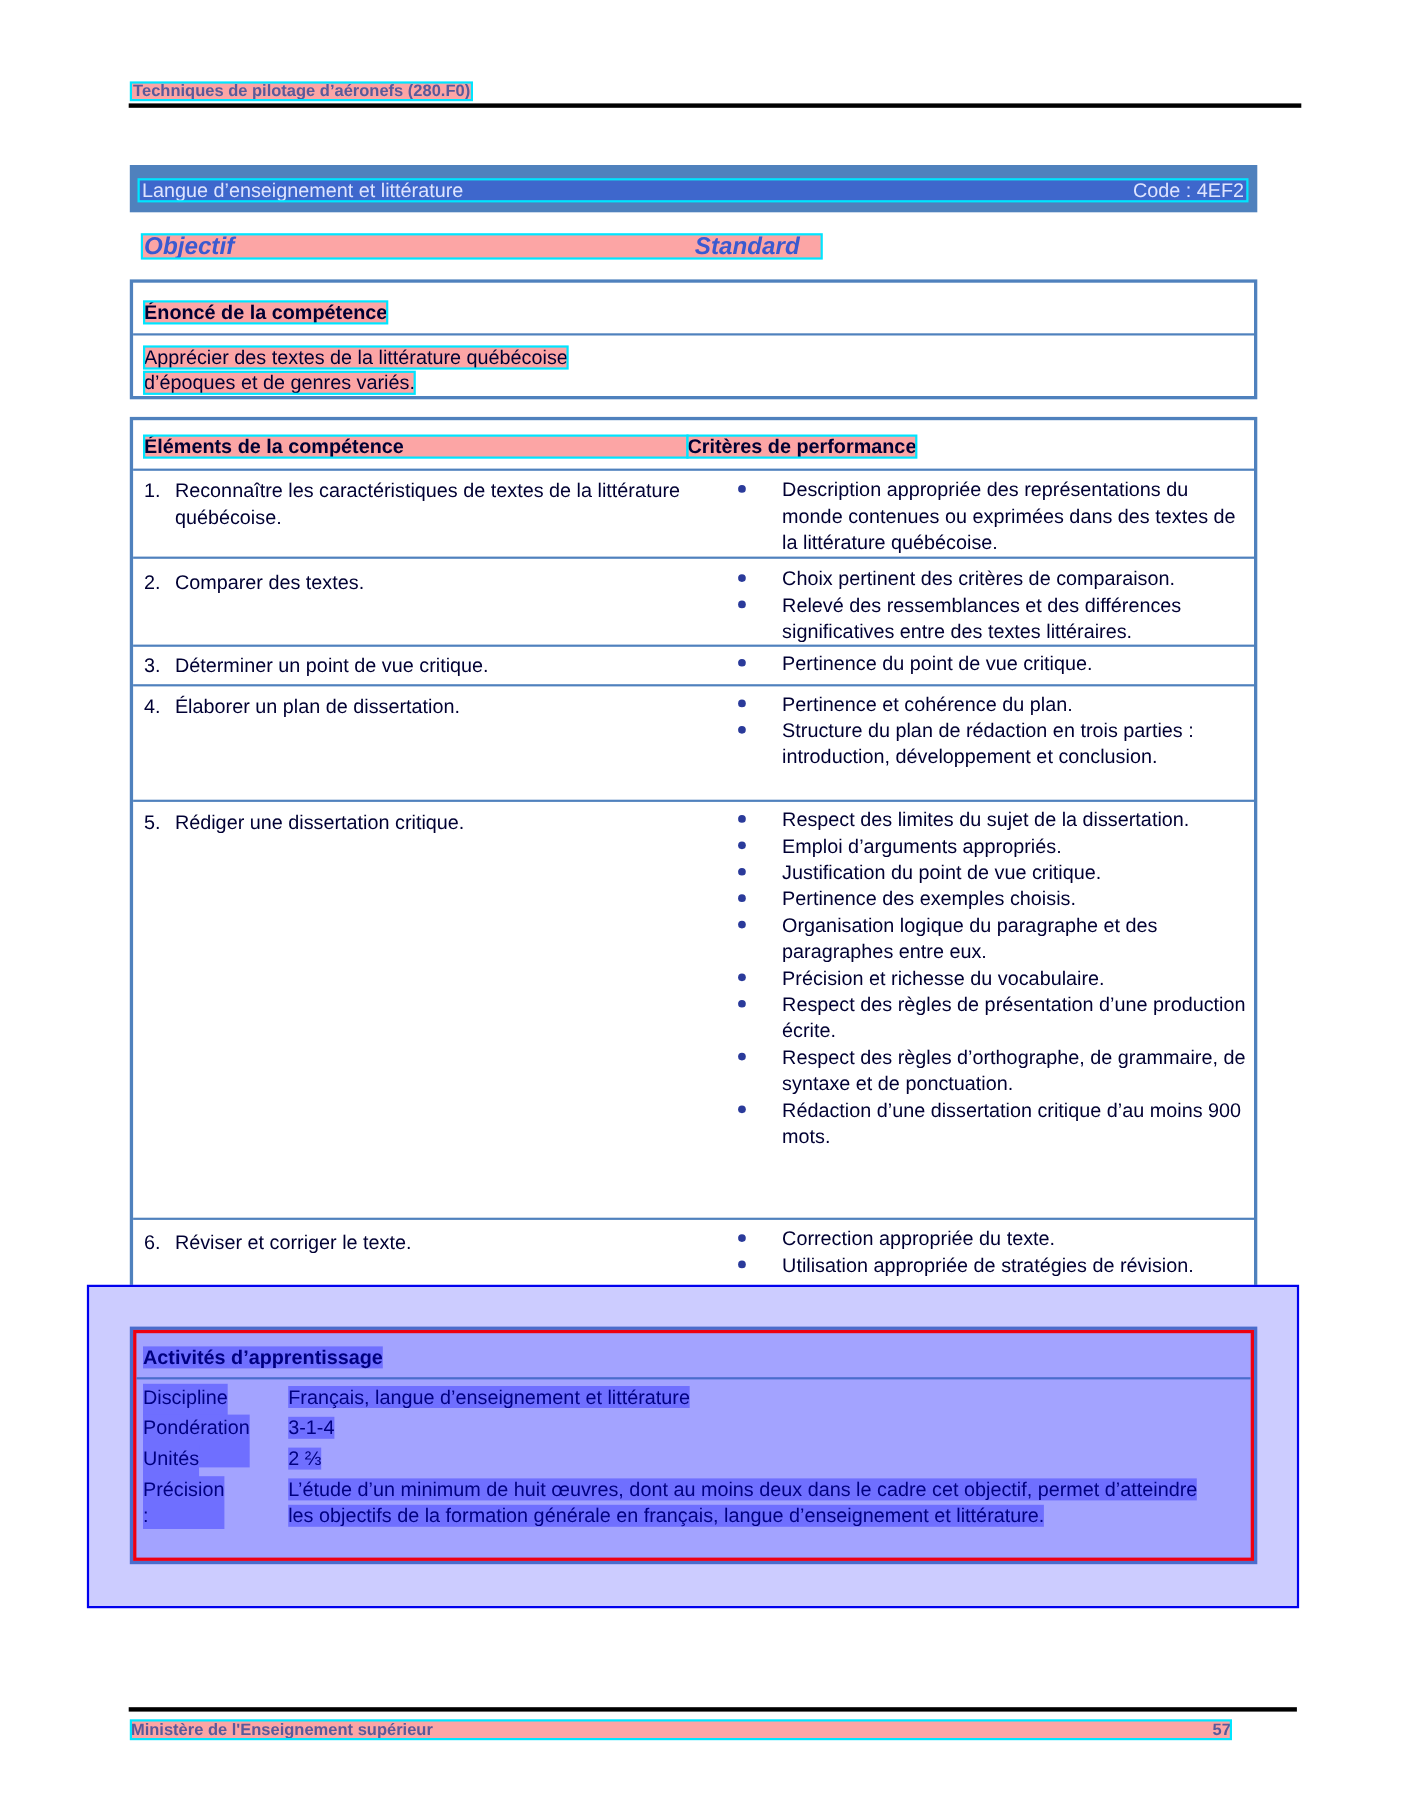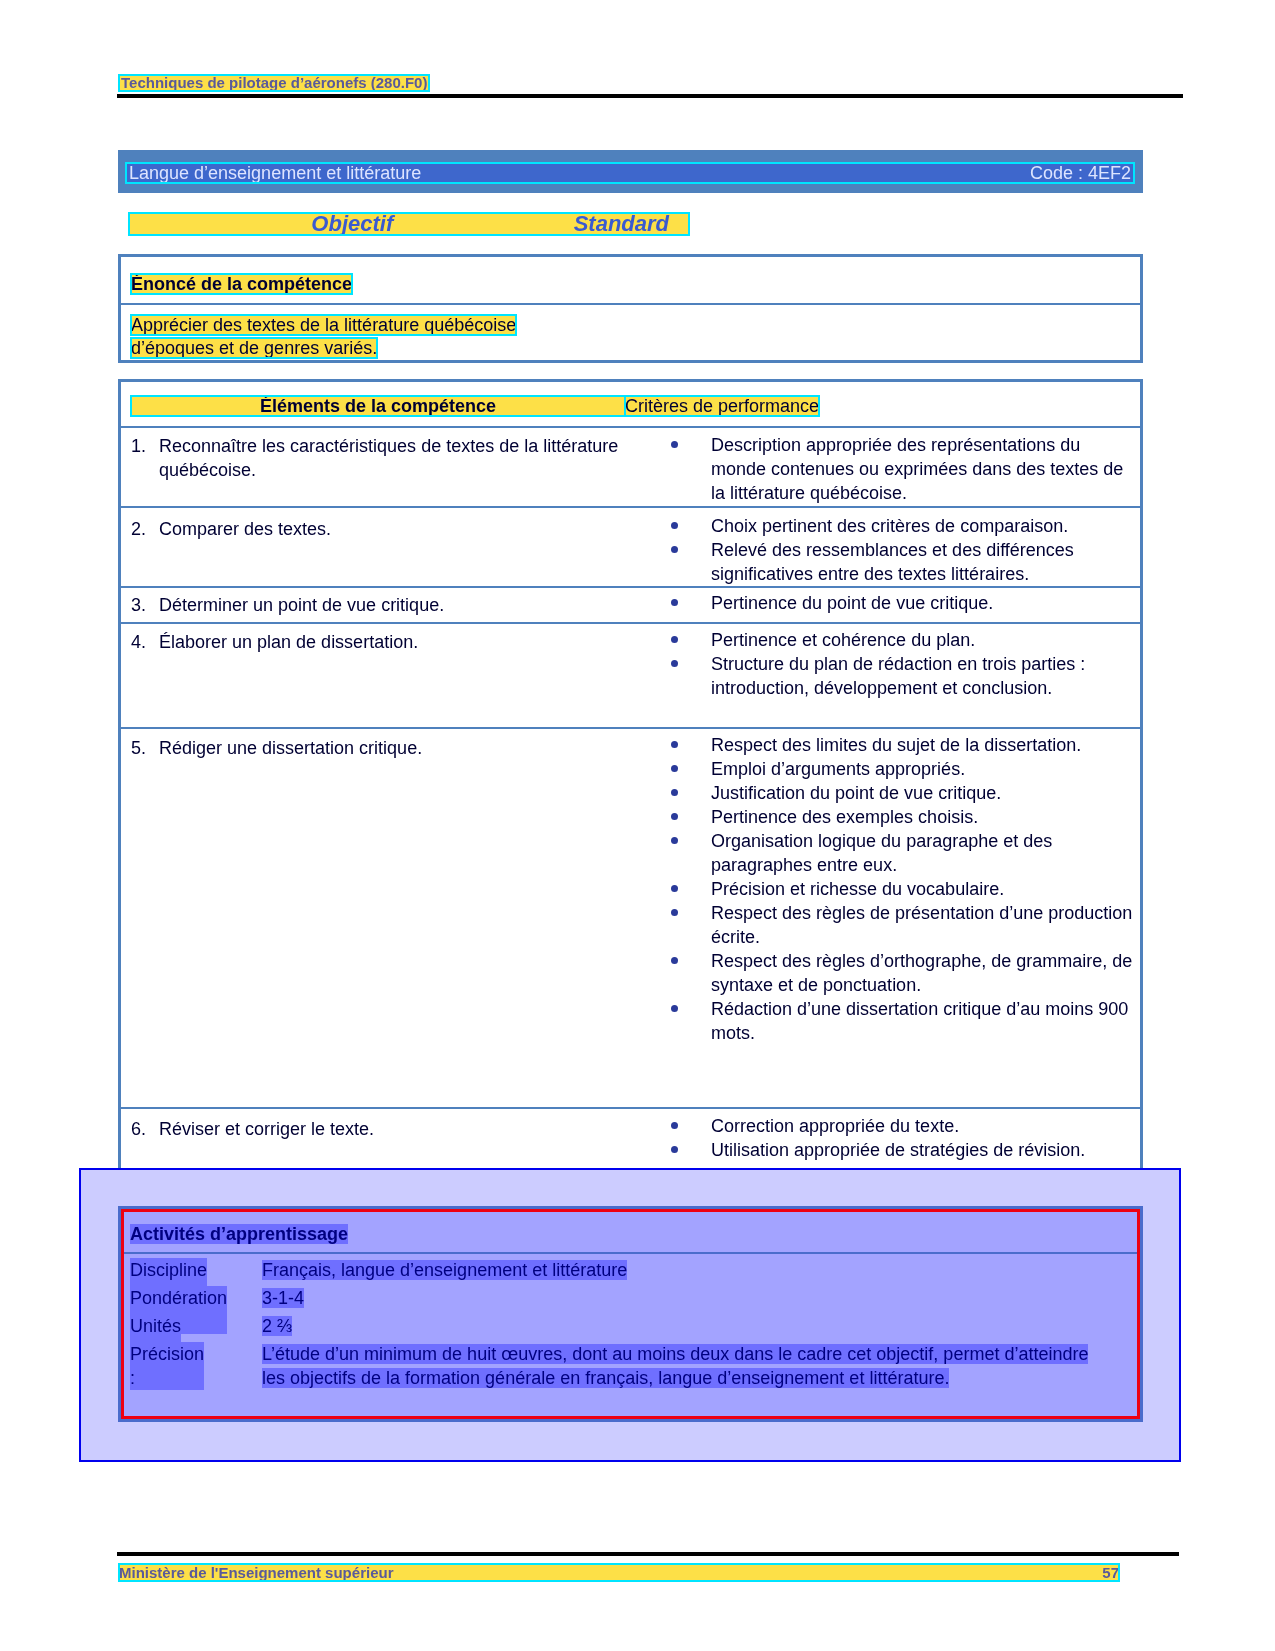--- a/index.html
+++ b/index.html
@@ -1,27 +1,27 @@
 <!DOCTYPE html>
 <html><head>
 <meta charset="utf-8">
 <style>
   html, body { margin:0; padding:0; background:#ffffff; }
   body { width:1275px; height:1651px; position:relative; overflow:hidden;
          font-family:"Liberation Sans", sans-serif; color:#000; }
-  .hl { background:#fde047; outline:2px solid #00e5ff; outline-offset:-1px;text-align:center; }
+  .hl { background:#fca5a5; outline:2px solid #00e5ff; outline-offset:-1px; }
 
   #hdr-text { position:absolute; left:119px; top:75px; font-size:15px; color:#5a5a9a; font-weight:bold; line-height:16px; padding:0 2px; }
   #hdr-line { position:absolute; left:117px; top:94px; width:1066px; height:4px; background:#000; }
 
   #title-bar { position:absolute; left:118px; top:150px; width:1025px; height:43px; background:#4f81bd; }
   #title-inner { position:absolute; left:9px; top:14px; right:10px; height:18px; background:#3e67cc; outline:2px solid #00e5ff; display:flex; justify-content:space-between; align-items:center; color:#dde4ff; font-size:18px; }
   #title-inner span { padding:0 2px; }
 
-  #obj-row { position:absolute; left:129px; top:213px; width:560px; height:22px; display:flex; align-items:center; font-size:22px; font-weight:bold; font-style:italic; color:#3a5ad0; }
+  #obj-row { position:absolute; left:129px; top:213px; width:618px; height:22px; display:flex; align-items:center; font-size:22px; font-weight:bold; font-style:italic; color:#3a5ad0; }
   #obj-row .l { flex:1; padding-left:2px; }
   #obj-row .r { padding-right:20px; }
 
   .box { position:absolute; border:3px solid #4f81bd; box-sizing:border-box; }
   #enonce { left:118px; top:254px; width:1025px; height:109px; }
   #enonce .head { height:46px; border-bottom:2px solid #4f81bd; position:relative; }
   #enonce .head span { position:absolute; left:10px; top:17px; font-size:18px; font-weight:bold; color:#000033; line-height:20px; }
   #enonce .body { position:relative; }
   #enonce .body .ln { position:absolute; left:10px; font-size:18px; line-height:20px; color:#000033; }
 
@@ -74,21 +74,21 @@
   <div class="body">
     <span class="ln hl" style="top:10px;">Apprécier des textes de la littérature québécoise</span>
     <span class="ln hl" style="top:33px;">d’époques et de genres variés.</span>
   </div>
 </div>
 
 <div id="elements" class="box">
 
   <div class="row" style="top:0; height:44px;">
     <span class="ttl hl" style="left:10px; top:14px; width:494px; font-weight:bold;">Éléments de la compétence</span>
-    <span class="ttl hl" style="left:504px; top:14px; font-weight:normal;">Critères de performance</span>
+    <span class="ttl hl" style="left:504px; top:14px; font-weight:bold;">Critères de performance</span>
   </div>
 
   <div class="row" style="top:44px; height:80px;">
     <span class="num" style="top:10px;">1.</span>
     <div class="el-text" style="top:8px; width:460px;">Reconnaître les caractéristiques de textes de la littérature québécoise.</div>
     <div class="crit" style="top:7px;">
       <div class="ci"><span class="bul"></span><span class="tx">Description appropriée des représentations du monde contenues ou exprimées dans des textes de la littérature québécoise.</span></div>
     </div>
   </div>
 

